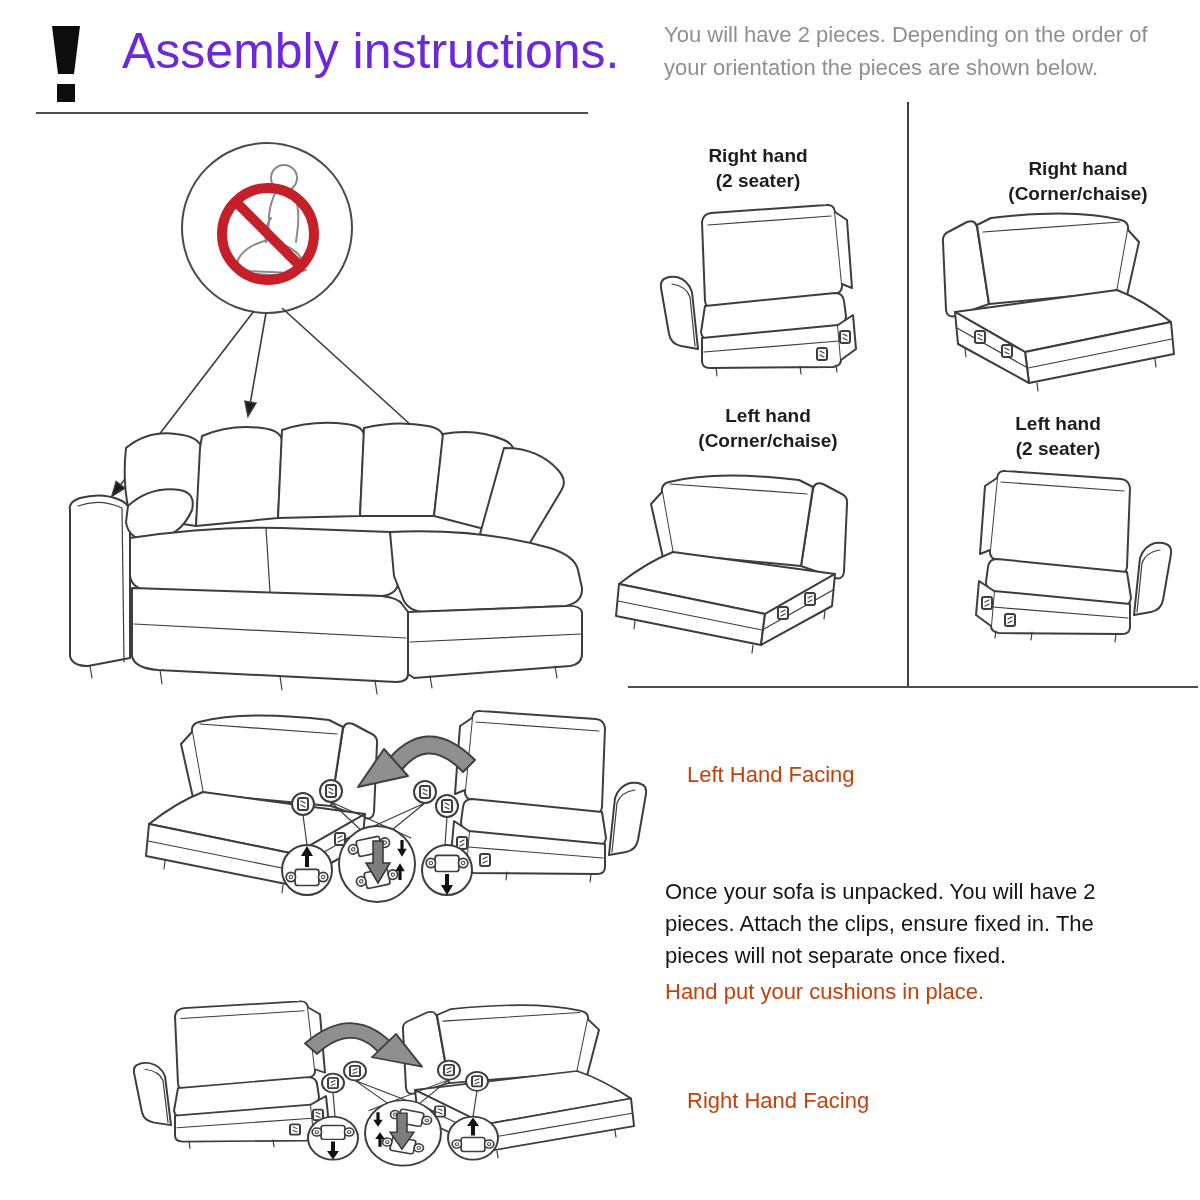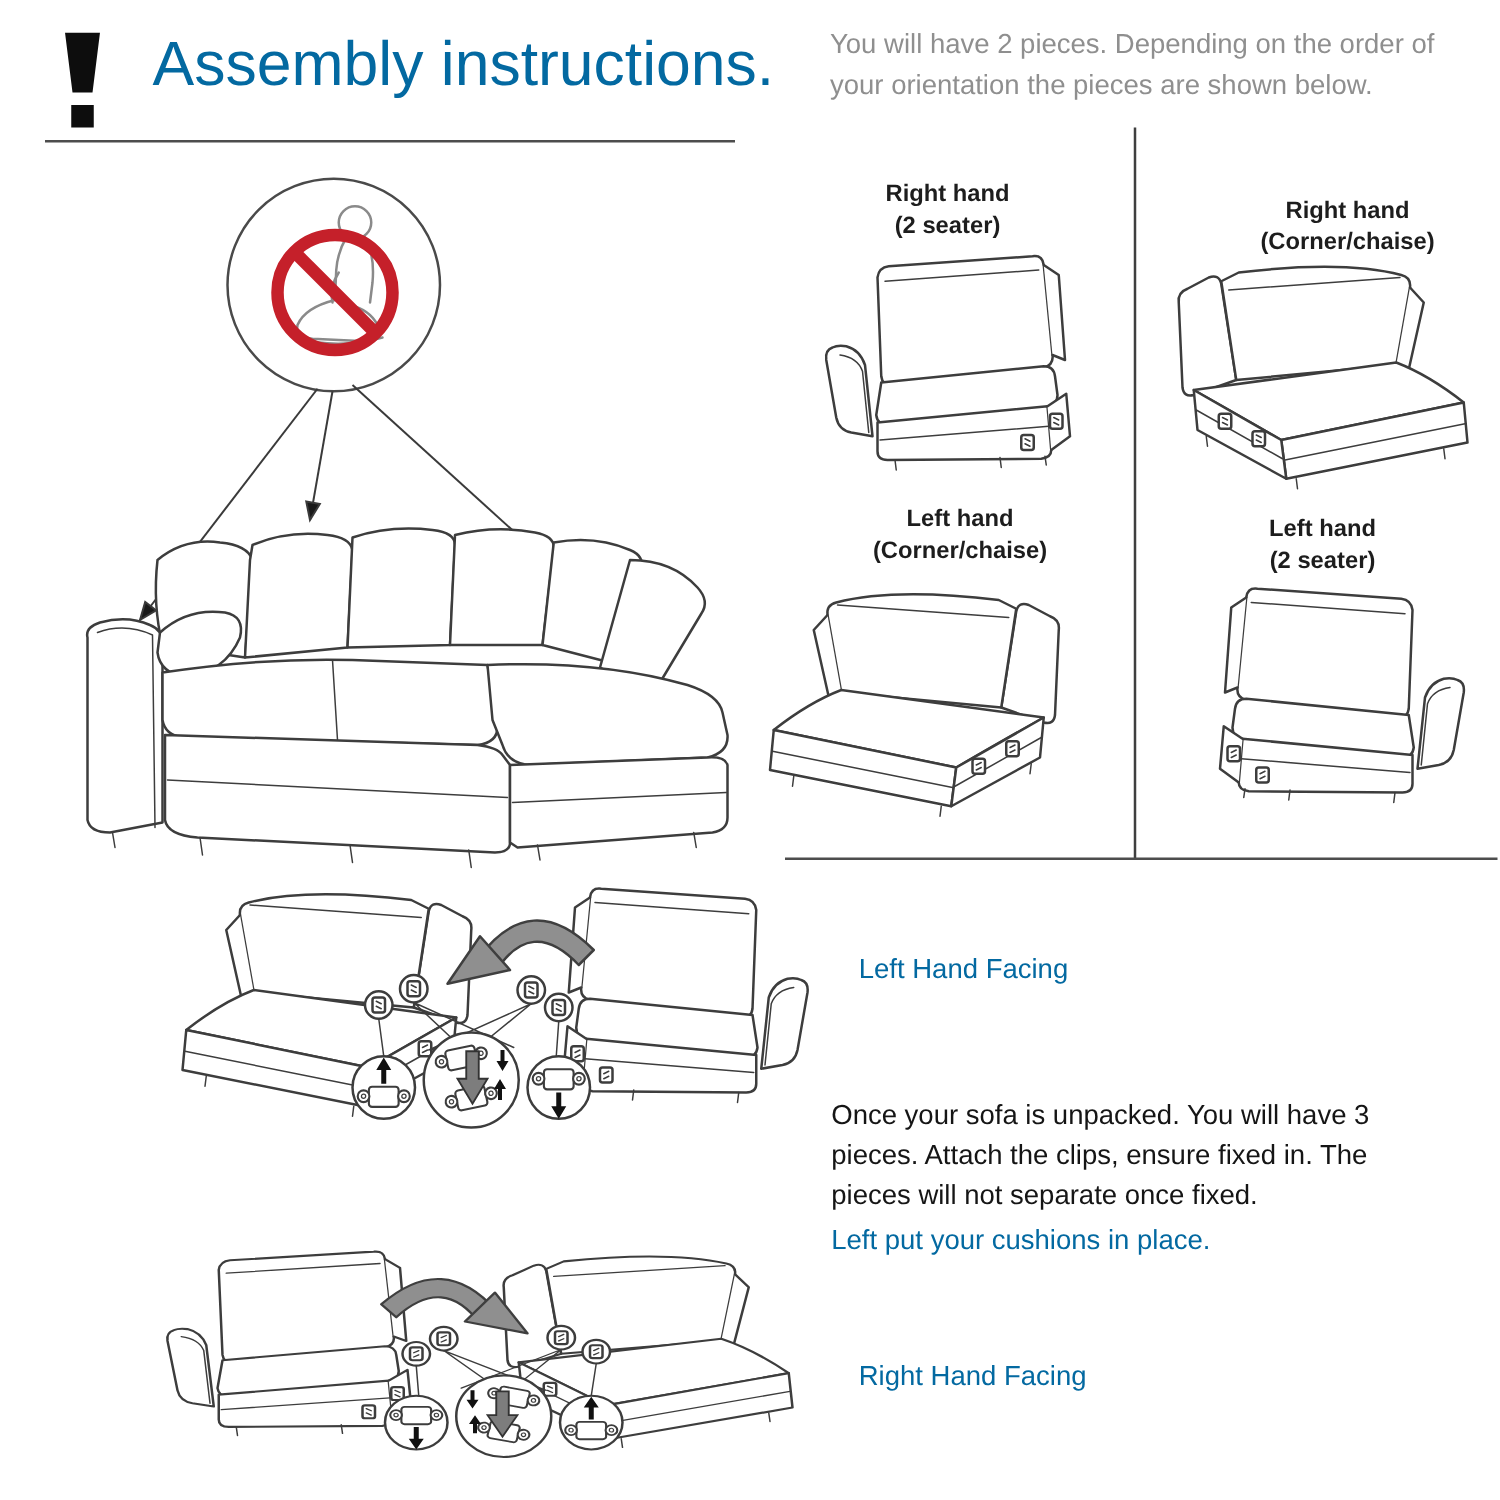--- a/index.html
+++ b/index.html
@@ -1,30 +1,30 @@
 <!DOCTYPE html>
 <html><head>
 <meta charset="utf-8">
 <style>
   html,body{margin:0;padding:0;background:#ffffff;}
   #page{position:relative;width:1200px;height:1200px;background:#ffffff;overflow:hidden;
         font-family:"Liberation Sans",sans-serif;color:#1a1a1a;}
   .abs{position:absolute;}
   
-  #title{left:122px;top:22px;font-size:50px;font-weight:400;letter-spacing:0;color:#0369a1;white-space:nowrap;}
+  #title{left:122px;top:22px;font-size:50px;font-weight:400;letter-spacing:0;color:#6d28d9;white-space:nowrap;}
   #title-underline{left:36px;top:112px;width:552px;height:2px;background:#4d4d4d;}
   
   #intro{left:664px;top:18px;width:540px;font-size:22px;line-height:33px;color:#8f8f8f;}
   .prelines{white-space:pre-line;}
   
   .piece-label{font-size:19px;font-weight:bold;color:#1d1d1d;text-align:center;line-height:25px;}
   #vline{left:907px;top:102px;width:2px;height:585px;background:#3f3f3f;}
   #hline{left:628px;top:686px;width:570px;height:2px;background:#4d4d4d;}
   
-  .note{font-size:22px;color:#0369a1;}
+  .note{font-size:22px;color:#c2410c;}
   #para{left:665px;top:876px;width:485px;font-size:22px;line-height:32px;color:#151515;}
   #cushion-note{left:665px;top:979px;}
   #lhf{left:687px;top:762px;}
   #rhf{left:687px;top:1072px;margin-top:16px;}
   
   .ln{fill:#ffffff;stroke:#3d3d3d;stroke-width:2;stroke-linejoin:round;stroke-linecap:round;}
   .thin{fill:none;stroke:#3d3d3d;stroke-width:1.2;stroke-linejoin:round;stroke-linecap:round;}
   .person{fill:none;stroke:#8a8a8a;stroke-width:2;stroke-linecap:round;stroke-linejoin:round;}
   .dark{fill:#111111;stroke:none;}
   .ptr{stroke:#3a3a3a;stroke-width:1.6;}
@@ -212,23 +212,23 @@
   </div>
   <svg class="abs" style="left:952px;top:456px" width="230" height="195" viewBox="0 0 230 195">
     <use href="#g-2seater" transform="translate(230,4) scale(-1,1)"></use>
   </svg>
 
   <svg class="abs" style="left:125px;top:692px" width="545" height="250" viewBox="0 0 545 250">
     <use href="#g-asm"></use>
   </svg>
   <div class="abs note" id="lhf">Left Hand Facing</div>
 
-  <div class="abs prelines" id="para">Once your sofa is unpacked. You will have 3
+  <div class="abs prelines" id="para">Once your sofa is unpacked. You will have 2
 pieces. Attach the clips, ensure fixed in. The
 pieces will not separate once fixed.</div>
-  <div class="abs note" id="cushion-note">Left put your cushions in place.</div>
+  <div class="abs note" id="cushion-note">Hand put your cushions in place.</div>
 
   <svg class="abs" style="left:110px;top:985px" width="545" height="215" viewBox="0 0 545 250" preserveAspectRatio="none">
     <use href="#g-asm" transform="translate(545,0) scale(-1,1)"></use>
   </svg>
   <div class="abs note" id="rhf">Right Hand Facing</div>
 
 </div>
 
 </body></html>

